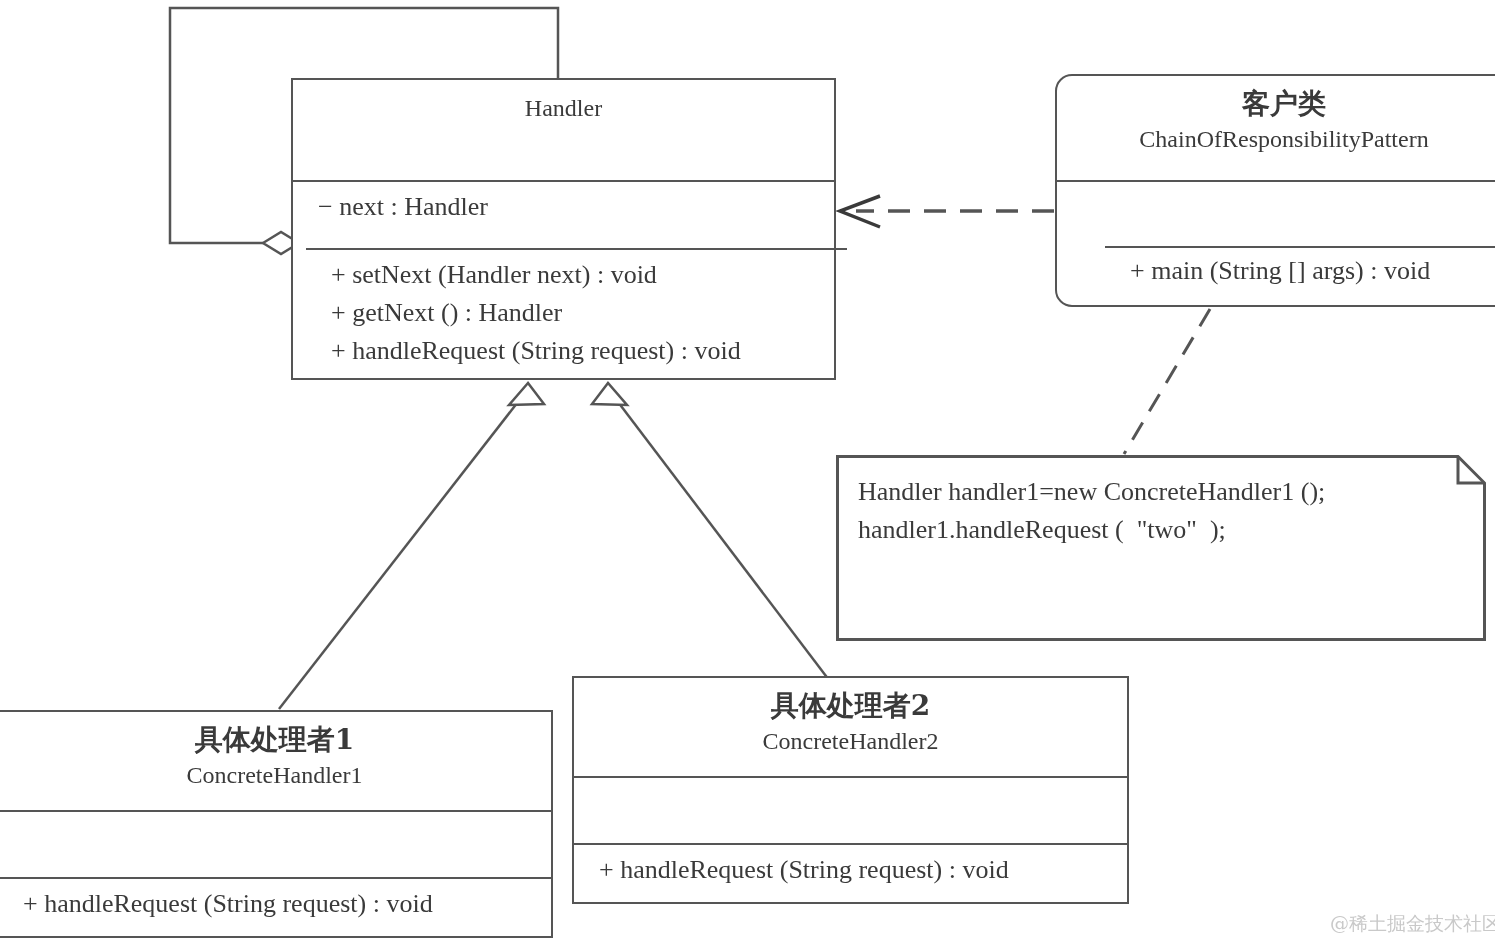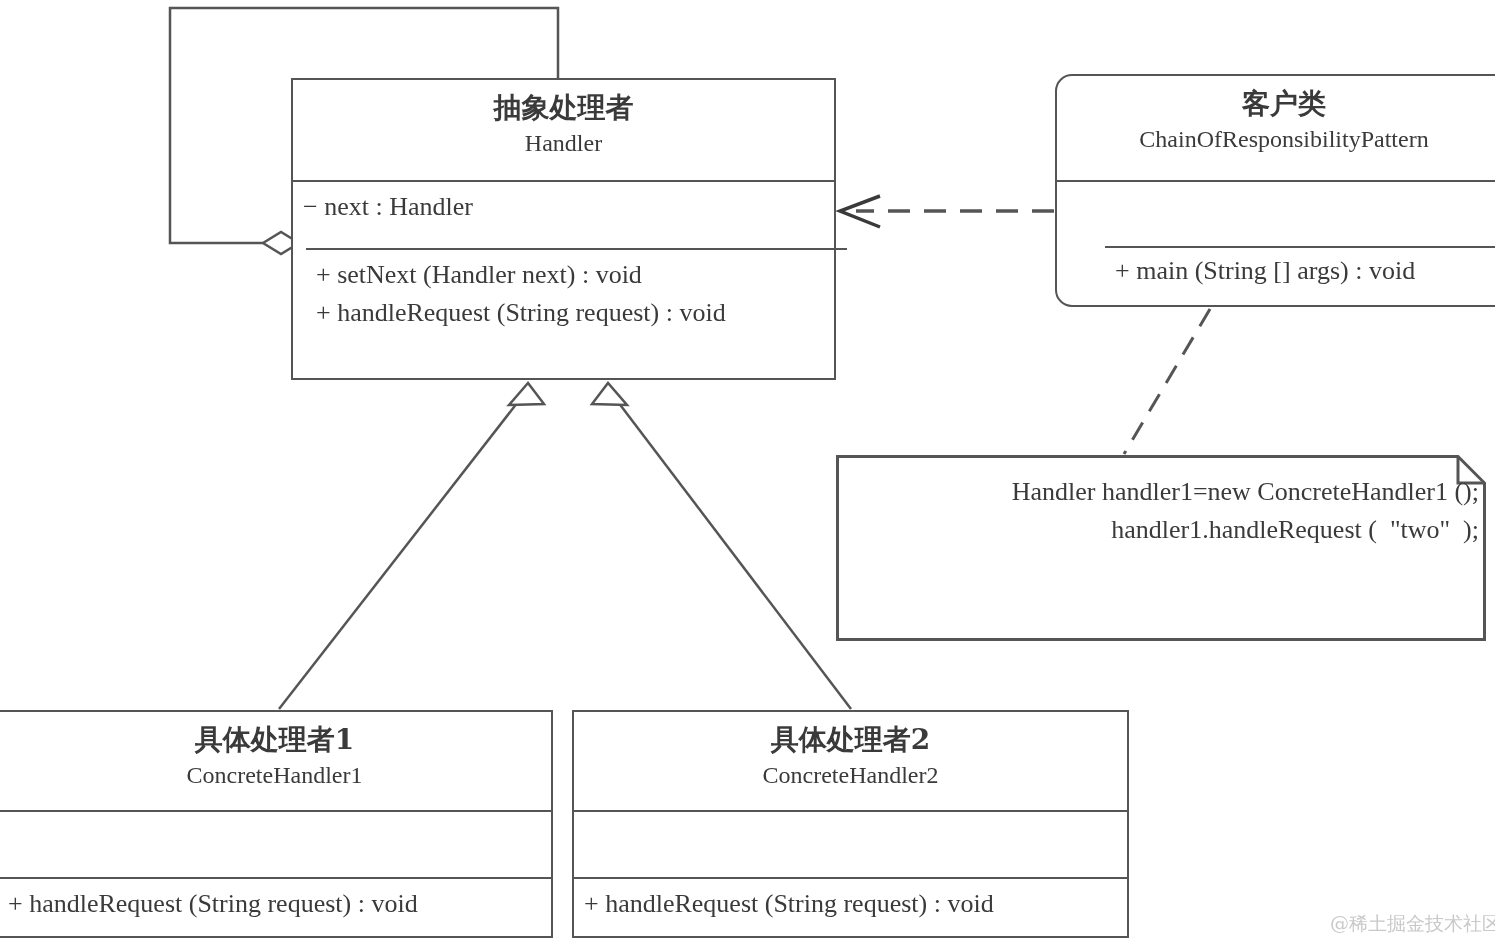--- a/index.html
+++ b/index.html
@@ -54,21 +54,21 @@
     color: #3a3a3a;
     white-space: nowrap;
   }
   .uml-name-en {
     font-size: 24px;
     line-height: 36px;
     color: #3a3a3a;
     white-space: nowrap;
   }
   .uml-members {
-    padding: 6px 14px 6px 10px;
+    padding: 6px 14px 6px 25px;
   }
   .uml-member {
     font-size: 26px;
     line-height: 38px;
     white-space: nowrap;
     color: #3a3a3a;
   }
   .uml-empty {
     
   }
@@ -82,23 +82,22 @@
   }
   .uml-note-shape {
     position: absolute;
     left: 0;
     top: 0;
     width: 100%;
     height: 100%;
   }
   .uml-note-body {
     position: relative;
-    padding: 18px 7px 10px 22px;
+    padding: 18px 33px 10px 22px;
     z-index: 1;
-    text-align: right;
   }
   .uml-note-line {
     font-size: 26px;
     line-height: 38px;
     white-space: pre;
     color: #3a3a3a;
   }
 
   
   .watermark {
@@ -138,28 +137,28 @@
       <polygon points="608,383 592,404 627,405" fill="#ffffff" stroke="#555555" stroke-width="2.5" stroke-linejoin="miter"></polygon>
     </g>
 
     <g>
       <line x1="1210" y1="309" x2="1124" y2="454" stroke="#555555" stroke-width="3" stroke-dasharray="20 13" stroke-linecap="butt"></line>
     </g>
   </svg>
 
   <div class="uml-class" style="left:291px; top:78px; width:545px; height:302px;">
     <div class="uml-compartment uml-head" style="height:100px;">
-      <div class="uml-name-cn">抽象处理者</div>
       <div class="uml-name-en">Handler</div>
     </div>
     <div class="uml-compartment uml-members" style="height:68px;">
       <div class="uml-member">− next : Handler</div>
     </div>
     <div class="uml-compartment uml-members" style="height:130px;margin-left:13px;">
       <div class="uml-member">+ setNext (Handler next) : void</div>
+      <div class="uml-member">+ getNext () : Handler</div>
       <div class="uml-member">+ handleRequest (String request) : void</div>
     </div>
   </div>
 
   <div class="uml-class" style="left:1055px; top:74px; width:458px; height:233px;border-radius:17px;">
     <div class="uml-compartment uml-head" style="height:104px;">
       <div class="uml-name-cn">客户类</div>
       <div class="uml-name-en">ChainOfResponsibilityPattern</div>
     </div>
     <div class="uml-compartment uml-members uml-empty" style="height:66px;"></div>
@@ -183,21 +182,21 @@
     <div class="uml-compartment uml-head" style="height:98px;">
       <div class="uml-name-cn">具体处理者1</div>
       <div class="uml-name-en">ConcreteHandler1</div>
     </div>
     <div class="uml-compartment uml-members uml-empty" style="height:67px;"></div>
     <div class="uml-compartment uml-members" style="height:63px; padding-top:6px;">
       <div class="uml-member">+ handleRequest (String request) : void</div>
     </div>
   </div>
 
-  <div class="uml-class" style="left:572px; top:710px; width:557px; height:228px;">
+  <div class="uml-class" style="left:572px; top:676px; width:557px; height:228px;">
     <div class="uml-compartment uml-head" style="height:98px;">
       <div class="uml-name-cn">具体处理者2</div>
       <div class="uml-name-en">ConcreteHandler2</div>
     </div>
     <div class="uml-compartment uml-members uml-empty" style="height:67px;"></div>
     <div class="uml-compartment uml-members" style="height:63px; padding-top:6px;">
       <div class="uml-member">+ handleRequest (String request) : void</div>
     </div>
   </div>
 

